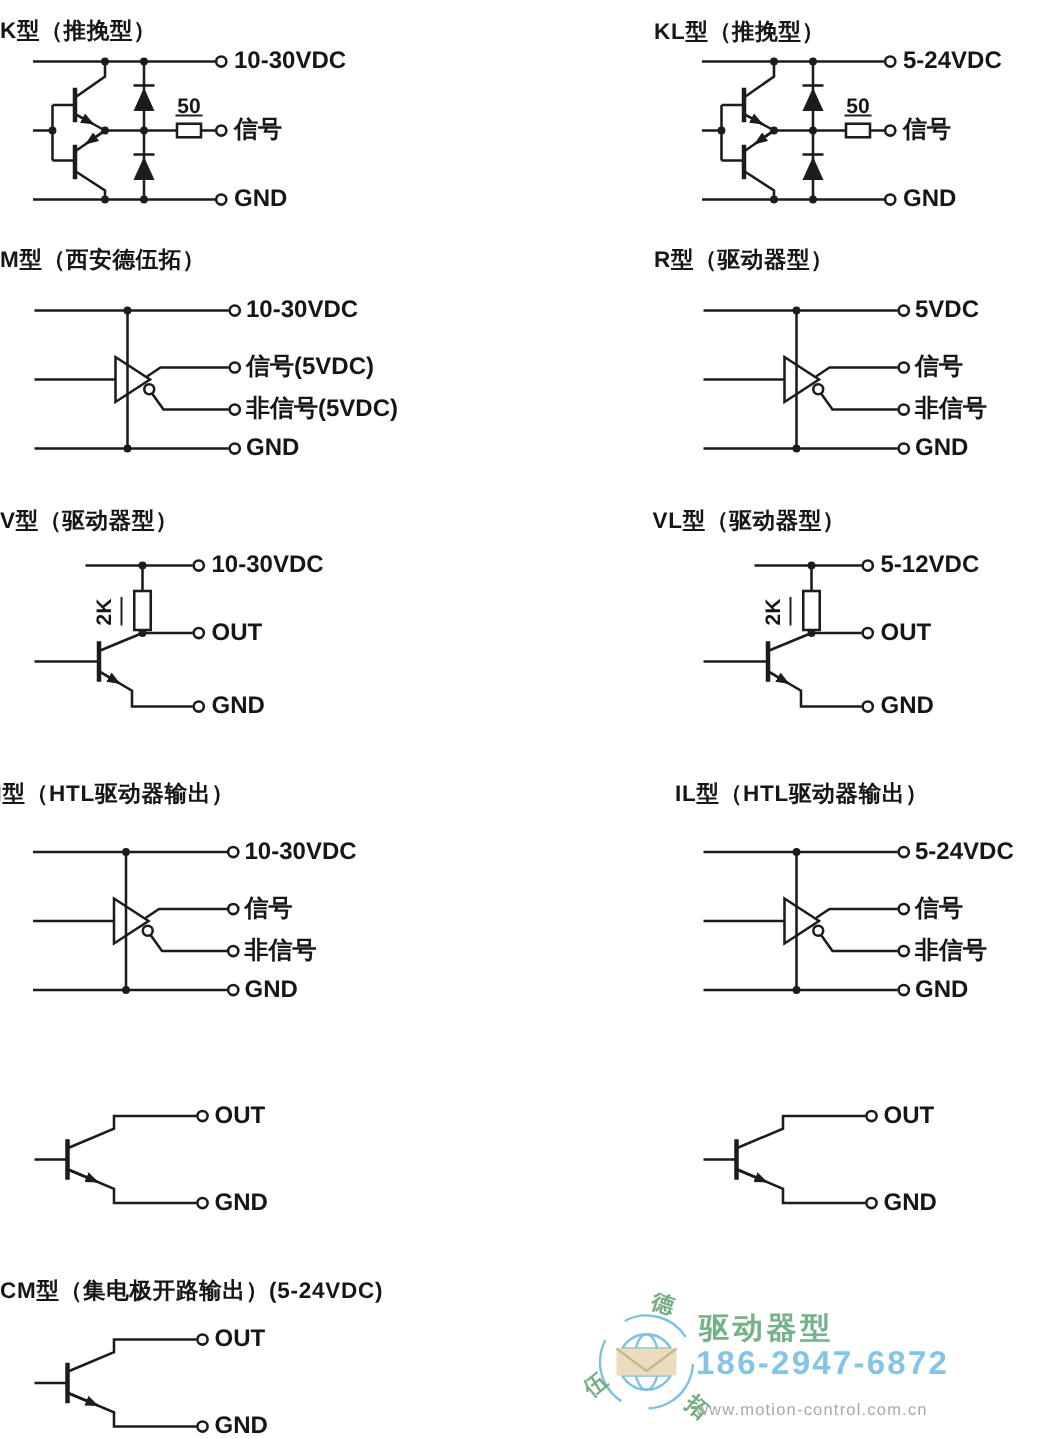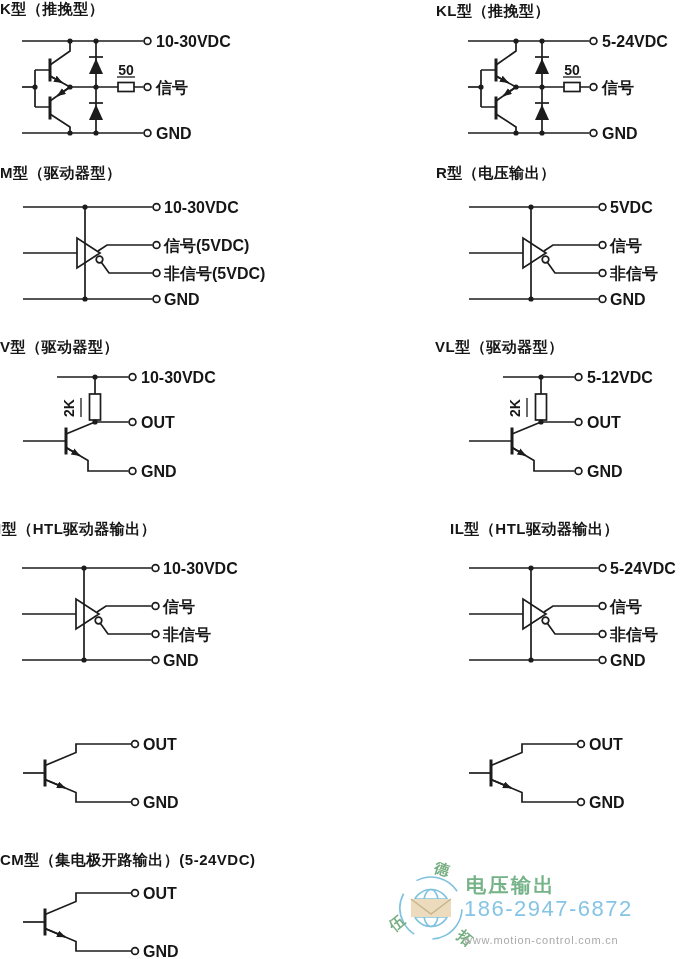--- a/index.html
+++ b/index.html
@@ -3,38 +3,38 @@
 <meta charset="utf-8">
 <style>
   html,body{margin:0;padding:0;background:#fff;}
   #stage{position:relative;width:700px;height:959px;background:#fff;overflow:hidden;
          font-family:"Liberation Sans",sans-serif;}
   .ctitle{position:absolute;font-size:15px;font-weight:700;color:#161616;
           white-space:nowrap;letter-spacing:.5px;}
   #circuit-svg{position:absolute;left:0;top:0;}
   .wm-company{position:absolute;left:466px;top:872px;font-size:20px;font-weight:700;
               letter-spacing:2.5px;white-space:nowrap;}
-  .wm-phone{position:absolute;left:464px;top:896px;font-size:22px;font-weight:400;
+  .wm-phone{position:absolute;left:464px;top:896px;font-size:22px;font-weight:700;
             letter-spacing:1.5px;white-space:nowrap;text-align:right;}
   .wm-url{position:absolute;left:464px;top:934px;font-size:11px;letter-spacing:.8px;
           white-space:nowrap;}
   .logo-svg{position:absolute;left:384px;top:862px;}
   svg text.tl{font-family:"Liberation Sans",sans-serif;font-size:16px;font-weight:700;fill:#161616;}
   svg text.rv{font-family:"Liberation Sans",sans-serif;font-size:14px;font-weight:700;fill:#161616;}
   svg text.lg{font-family:"Liberation Sans",sans-serif;font-size:15px;font-weight:700;}
 </style>
 </head>
 <body>
 
 <div id="stage">
 
-  <div class="ctitle" style="left:0px;top:0">K型（推挽型）</div>
-  <div class="ctitle" style="left:436px;top:2px">KL型（推挽型）</div>
-  <div class="ctitle" style="left:0px;top:164px">M型（驱动器型）</div>
-  <div class="ctitle" style="left:436px;top:164px">R型（电压输出）</div>
+  <div class="ctitle" style="left:0px;top:11px">K型（推挽型）</div>
+  <div class="ctitle" style="left:436px;top:12px">KL型（推挽型）</div>
+  <div class="ctitle" style="left:0px;top:164px">M型（西安德伍拓）</div>
+  <div class="ctitle" style="left:436px;top:164px">R型（驱动器型）</div>
   <div class="ctitle" style="left:0px;top:338px">V型（驱动器型）</div>
   <div class="ctitle" style="left:435px;top:338px">VL型（驱动器型）</div>
   <div class="ctitle" style="left:-3px;top:520px">I型（HTL驱动器输出）</div>
   <div class="ctitle" style="left:450px;top:520px">IL型（HTL驱动器输出）</div>
   <div class="ctitle" style="left:0px;top:851px">CM型（集电极开路输出）(5-24VDC)</div>
 
   <svg id="circuit-svg" width="700" height="959" viewBox="0 0 700 959" xmlns="http://www.w3.org/2000/svg" xmlns:xlink="http://www.w3.org/1999/xlink">
     <defs>
       <marker id="arw" markerWidth="10" markerHeight="9" refX="8" refY="3.5" orient="auto" markerUnits="userSpaceOnUse">
         <path d="M0,0 L9,3.5 L0,7 Z" fill="#1c1c1c"></path>
@@ -207,17 +207,17 @@
       <path d="M30.9,37 H63.1 M30.9,55 H63.1"></path>
     </g>
     <rect x="27" y="37" width="40" height="18" fill="#ecdbbd"></rect>
     <path d="M27,37 L47,52 L67,37" stroke="#c9b58f" stroke-width="1.5" fill="none"></path>
     <g fill="#76ad80">
       <text class="lg" x="58" y="12" text-anchor="middle" transform="rotate(18 58 7)">德</text>
       <text class="lg" x="13" y="66" text-anchor="middle" transform="rotate(-40 13 61)">伍</text>
       <text class="lg" x="81" y="81" text-anchor="middle" transform="rotate(40 81 76)">拓</text>
     </g>
   </svg>
-  <div class="wm-company" style="color:#74b287">电压输出</div>
+  <div class="wm-company" style="color:#74b287">驱动器型</div>
   <div class="wm-phone" style="color:#86c4e5">186-2947-6872</div>
   <div class="wm-url" style="color:#a9a9a9">www.motion-control.com.cn</div>
 
 </div>
 
 </body></html>

